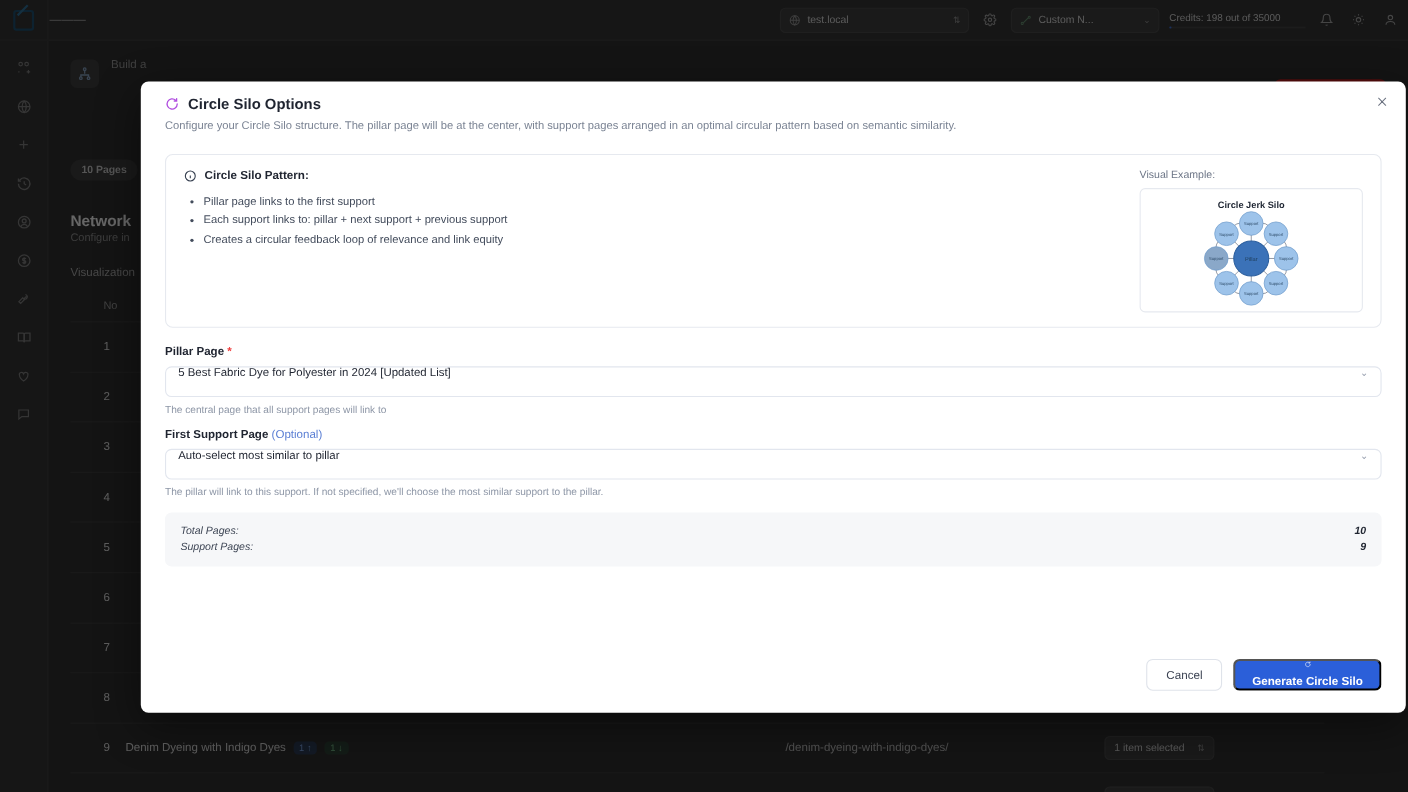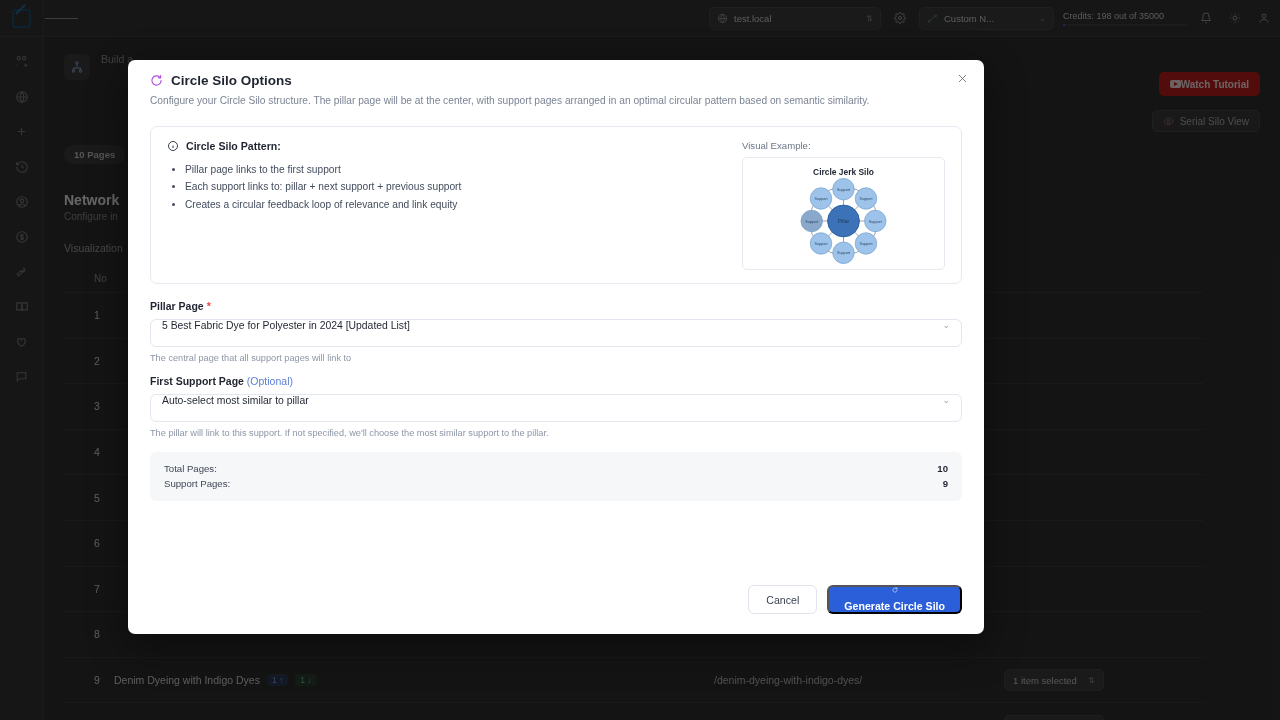--- a/index.html
+++ b/index.html
@@ -105,21 +105,21 @@
   .sel-box {
     width: 100px; height: 22px; background: #3a3a3a; border: 1px solid #464646; border-radius: 5px;
     font-size: 9.5px; color: #c2c2c2; display: flex; align-items: center; padding: 0 8px;
   }
   .sel-box .chev { margin-left: auto; }
 
   .overlay { position: absolute; inset: 0; background: rgba(0,0,0,.55); }
 
   
   .modal {
-    position: absolute; left: 128px; top: 60px; width: 856px; height: 574px;
+    position: absolute; left: 128px; top: 74px; width: 1150px; height: 574px;
     background: #ffffff; border-radius: 7px; box-shadow: 0 12px 40px rgba(0,0,0,.45);
     display: flex; flex-direction: column;
   }
   .modal-head { padding: 13px 22px 0 22px; position: relative; }
   .modal-title-row { display: flex; align-items: center; gap: 8px; }
   .modal-title { font-size: 13.5px; font-weight: 700; color: #1f2430; }
   .modal-desc { font-size: 10.2px; color: #7b8494; margin-top: 6px; line-height: 1.35; }
   .modal-close {
     position: absolute; right: 12px; top: 8px; width: 20px; height: 20px;
     display:flex; align-items:center; justify-content:center; color:#6b7280; font-size: 13px;
@@ -151,21 +151,21 @@
     background: #fff;
   }
   .select .chv { margin-left: auto; color: #9aa2b1; font-size: 9px; }
   .fhelp { font-size: 9.2px; color: #8d96a6; margin-top: 6px; }
   .gap { height: 12px; }
 
   .summary {
     margin: 14px 22px 0 22px; background: #f6f7f9; border-radius: 6px;
     padding: 9px 14px;
   }
-  .srow { display: flex; font-size: 9.6px; color: #3f4756; line-height: 1.62; }
+  .srow { display: flex; font-size: 9.6px; color: #3f4756; line-height: 1.62; font-style: italic; }
   .srow b { margin-left: auto; font-weight: 700; color: #1f2430; }
 
   .modal-foot {
     margin-top: auto; padding: 0 22px 20px 22px; display: flex; justify-content: flex-end; gap: 10px;
   }
   .btn-cancel {
     height: 29px; padding: 13px 17px; border: 1px solid #dfe3ea; border-radius: 6px;
     background: #fff; color: #3b4252; font-size: 10.6px; display:flex; align-items:center;
   }
   .btn-gen {

